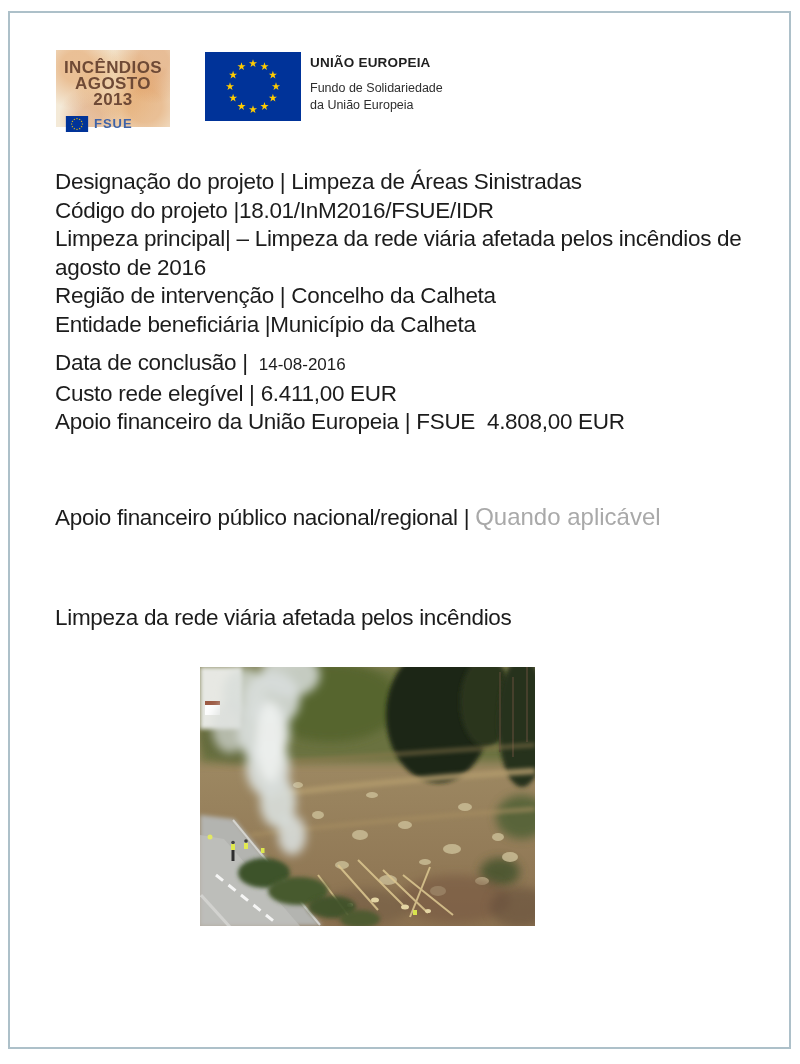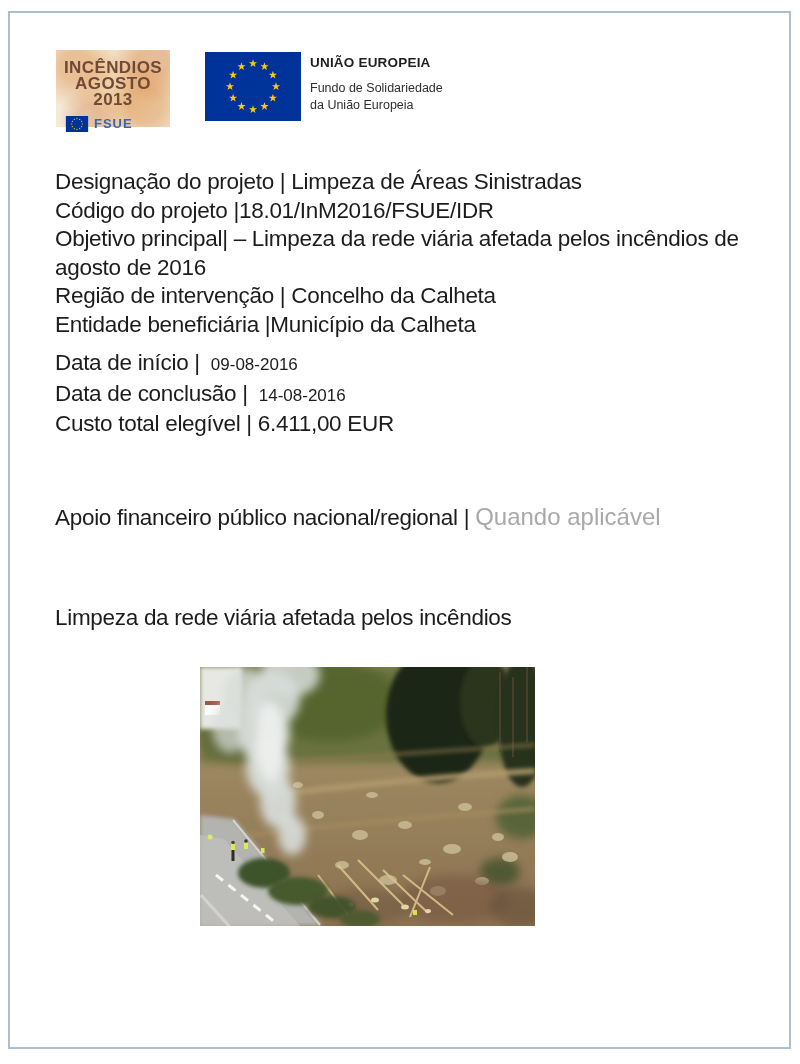--- a/index.html
+++ b/index.html
@@ -100,29 +100,29 @@
 
 <div class="eu-text">
   <div class="eu-title">UNIÃO EUROPEIA</div>
   <div class="eu-sub first">Fundo de Solidariedade</div>
   <div class="eu-sub">da União Europeia</div>
 </div>
 
 <div class="tblock block1">
   <div><span class="lbl">Designação do projeto | </span><span class="val">Limpeza de Áreas Sinistradas</span></div>
   <div><span class="lbl">Código do projeto |</span><span class="val">18.01/InM2016/FSUE/IDR</span></div>
-  <div><span class="lbl">Objetivo principal| </span><span class="val">– Limpeza da rede viária afetada pelos incêndios de</span><br><span class="val">agosto de 2016</span></div>
+  <div><span class="lbl">Limpeza principal| </span><span class="val">– Limpeza da rede viária afetada pelos incêndios de</span><br><span class="val">agosto de 2016</span></div>
   <div><span class="lbl">Região de intervenção | </span><span class="val">Concelho da Calheta</span></div>
   <div><span class="lbl">Entidade beneficiária |</span><span class="val">Município da Calheta</span></div>
 </div>
 
 <div class="tblock block2">
-  <div><span class="lbl">Data de início | </span><span class="val small">09-08-2016</span></div>
   <div><span class="lbl">Data de conclusão | </span><span class="val small">14-08-2016</span></div>
-  <div><span class="lbl">Custo total elegível | </span><span class="val">6.411,00 EUR</span></div>
+  <div><span class="lbl">Custo rede elegível | </span><span class="val">6.411,00 EUR</span></div>
+  <div><span class="lbl">Apoio financeiro da União Europeia | </span><span class="val">FSUE&nbsp; 4.808,00 EUR</span></div>
 </div>
 
 <div class="tblock block3">
   <span class="lbl">Apoio financeiro público nacional/regional | </span><span class="val applicable">Quando aplicável</span>
 </div>
 
 <div class="tblock caption">Limpeza da rede viária afetada pelos incêndios</div>
 
 <div class="photo-wrap">
   <svg width="335" height="259" viewBox="0 0 335 259" preserveAspectRatio="none">

